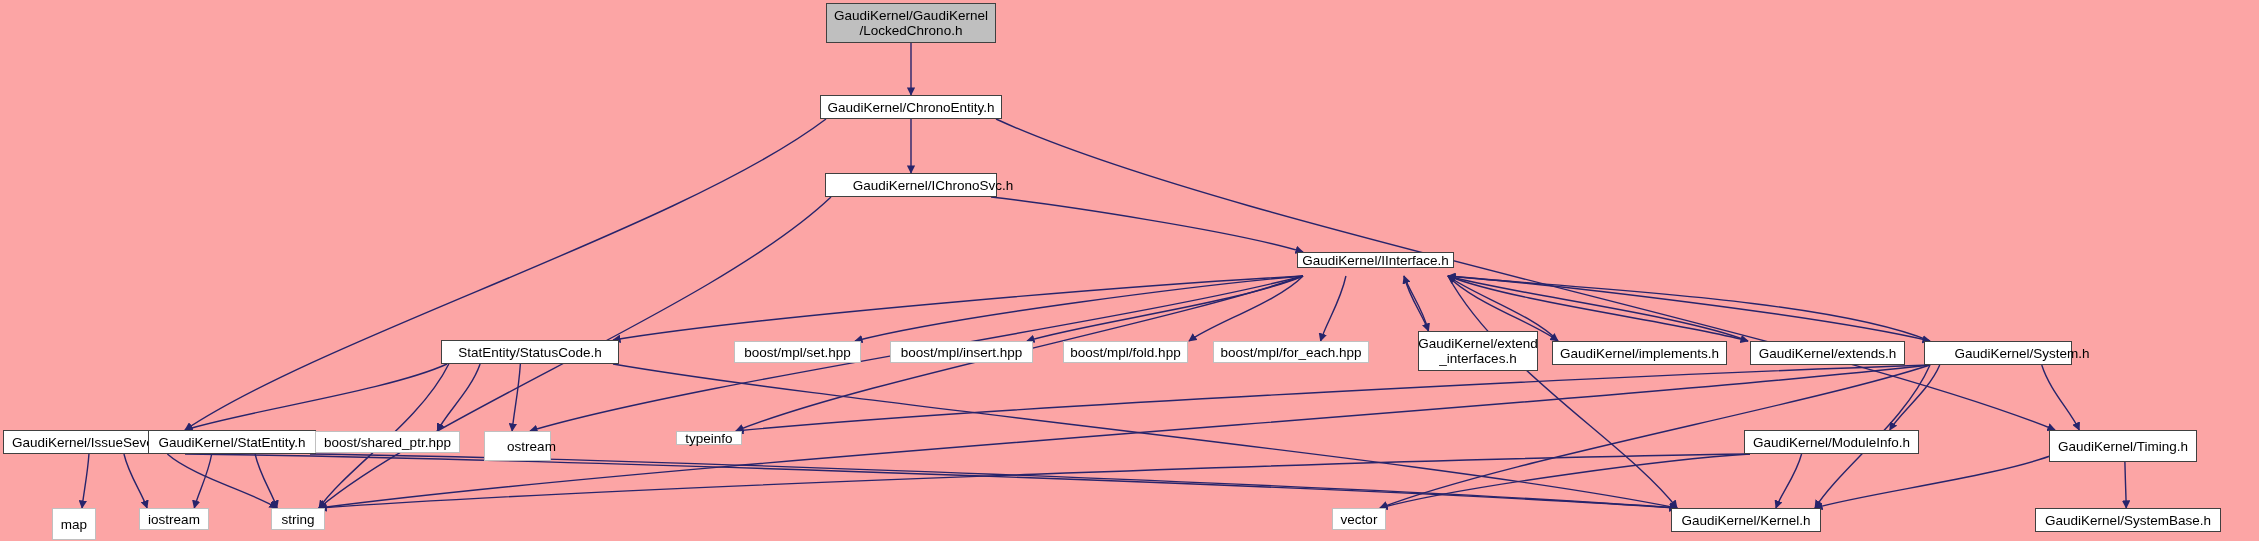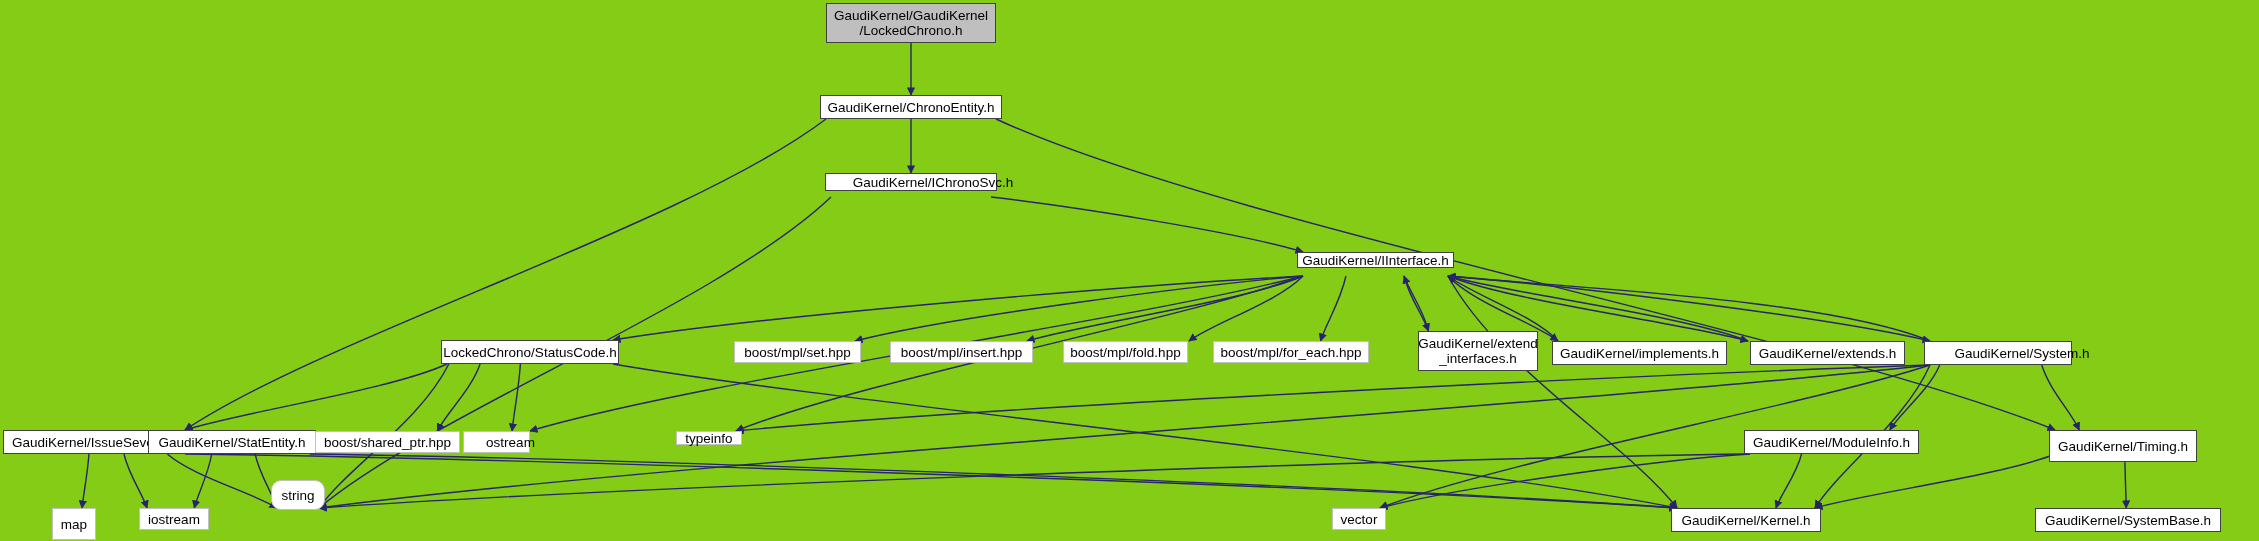--- a/index.html
+++ b/index.html
@@ -1,21 +1,21 @@
 <!DOCTYPE html>
 <html><head>
 <meta charset="utf-8">
 <title>Include dependency graph</title>
 <style>
   html,body{margin:0;padding:0;background:#ffffff;}
   #canvas{
     position:relative;
     width:2259px;
     height:541px;
-    background:#84cc16;
+    background:#fca5a5;
     font-family:"Liberation Sans", sans-serif;
     overflow:hidden;
   }
   #edges{position:absolute;left:0;top:0;width:2259px;height:541px;pointer-events:none;}
   .node{
     position:absolute;
     box-sizing:border-box;
     display:flex;
     align-items:center;
     justify-content:center;
@@ -90,39 +90,39 @@
         <path d="M 1750 454 C 1668.6 458.95000000000005, 1461.4 486.21999999999997, 1380 508" fill="none" stroke="#27246b" stroke-width="1.4" marker-end="url(#arrow)"></path>
         <path d="M 1750 454 C 1435.18 458.1, 633.8199999999999 485.88, 319 508" fill="none" stroke="#27246b" stroke-width="1.4" marker-end="url(#arrow)"></path>
         <path d="M 2055 454 C 2002.2 475.6, 1867.8 492.88, 1815 508" fill="none" stroke="#27246b" stroke-width="1.4" marker-end="url(#arrow)"></path>
         <path d="M 2124.75 454 C 2125.08 475.6, 2125.92 492.88, 2126.25 508" fill="none" stroke="#27246b" stroke-width="1.4" marker-end="url(#arrow)"></path>
       </g>
   </svg>
   <div id="nodes">
       <div class="node root" style="left: 826px; top: 3px; width: 170px; height: 40px;">GaudiKernel/GaudiKernel
 /LockedChrono.h</div>
       <div class="node project" style="left: 820px; top: 95px; width: 182px; height: 24px;">GaudiKernel/ChronoEntity.h</div>
-      <div class="node project" style="left: 825px; top: 173px; width: 172px; height: 18px; padding-left: 44px;">GaudiKernel/IChronoSvc.h</div>
+      <div class="node project" style="left: 825px; top: 173px; width: 172px; height: 24px; padding-left: 44px;">GaudiKernel/IChronoSvc.h</div>
       <div class="node project" style="left: 1297px; top: 252px; width: 157px; height: 16px;">GaudiKernel/IInterface.h</div>
-      <div class="node project" style="left: 441px; top: 340px; width: 178px; height: 24px;">LockedChrono/StatusCode.h</div>
+      <div class="node project" style="left: 441px; top: 340px; width: 178px; height: 24px;">StatEntity/StatusCode.h</div>
       <div class="node extern" style="left: 734px; top: 341px; width: 127px; height: 22px;">boost/mpl/set.hpp</div>
       <div class="node extern" style="left: 890px; top: 341px; width: 143px; height: 22px;">boost/mpl/insert.hpp</div>
       <div class="node extern" style="left: 1063px; top: 341px; width: 125px; height: 22px;">boost/mpl/fold.hpp</div>
       <div class="node extern" style="left: 1213px; top: 341px; width: 156px; height: 22px;">boost/mpl/for_each.hpp</div>
       <div class="node project" style="left: 1418px; top: 331px; width: 120px; height: 40px;">GaudiKernel/extend
 _interfaces.h</div>
       <div class="node project" style="left: 1552px; top: 341px; width: 175px; height: 24px;">GaudiKernel/implements.h</div>
       <div class="node project" style="left: 1742px; top: 341px; width: 155px; height: 24px; margin-left: 8px;">GaudiKernel/extends.h</div>
       <div class="node project" style="left: 1924px; top: 341px; width: 148px; height: 24px; padding-left: 48px;">GaudiKernel/System.h</div>
       <div class="node project" style="left: 3px; top: 430px; width: 188px; height: 24px;">GaudiKernel/IssueSeverity.h</div>
       <div class="node project" style="left: 148px; top: 430px; width: 168px; height: 24px;">GaudiKernel/StatEntity.h</div>
       <div class="node extern" style="left: 315px; top: 431px; width: 145px; height: 22px;">boost/shared_ptr.hpp</div>
-      <div class="node extern" style="left: 463px; top: 431px; width: 67px; height: 22px; padding-left: 28px;">ostream</div>
+      <div class="node extern" style="left: 484px; top: 431px; width: 67px; height: 30px; padding-left: 28px;">ostream</div>
       <div class="node extern" style="left: 676px; top: 431px; width: 66px; height: 14px;">typeinfo</div>
       <div class="node project" style="left: 1744px; top: 430px; width: 175px; height: 24px;">GaudiKernel/ModuleInfo.h</div>
       <div class="node project" style="left: 2049px; top: 430px; width: 148px; height: 32px;">GaudiKernel/Timing.h</div>
       <div class="node extern" style="left: 52px; top: 508px; width: 44px; height: 32px;">map</div>
       <div class="node extern" style="left: 139px; top: 508px; width: 70px; height: 22px;">iostream</div>
-      <div class="node extern" style="left: 271px; top: 480px; width: 54px; height: 30px; border-radius: 10px;">string</div>
+      <div class="node extern" style="left: 271px; top: 508px; width: 54px; height: 22px;">string</div>
       <div class="node project" style="left: 1671px; top: 508px; width: 150px; height: 24px;">GaudiKernel/Kernel.h</div>
       <div class="node extern" style="left: 1332px; top: 508px; width: 54px; height: 22px;">vector</div>
       <div class="node project" style="left: 2035px; top: 508px; width: 186px; height: 24px;">GaudiKernel/SystemBase.h</div>
     </div>
 </div>
 
 </body></html>

